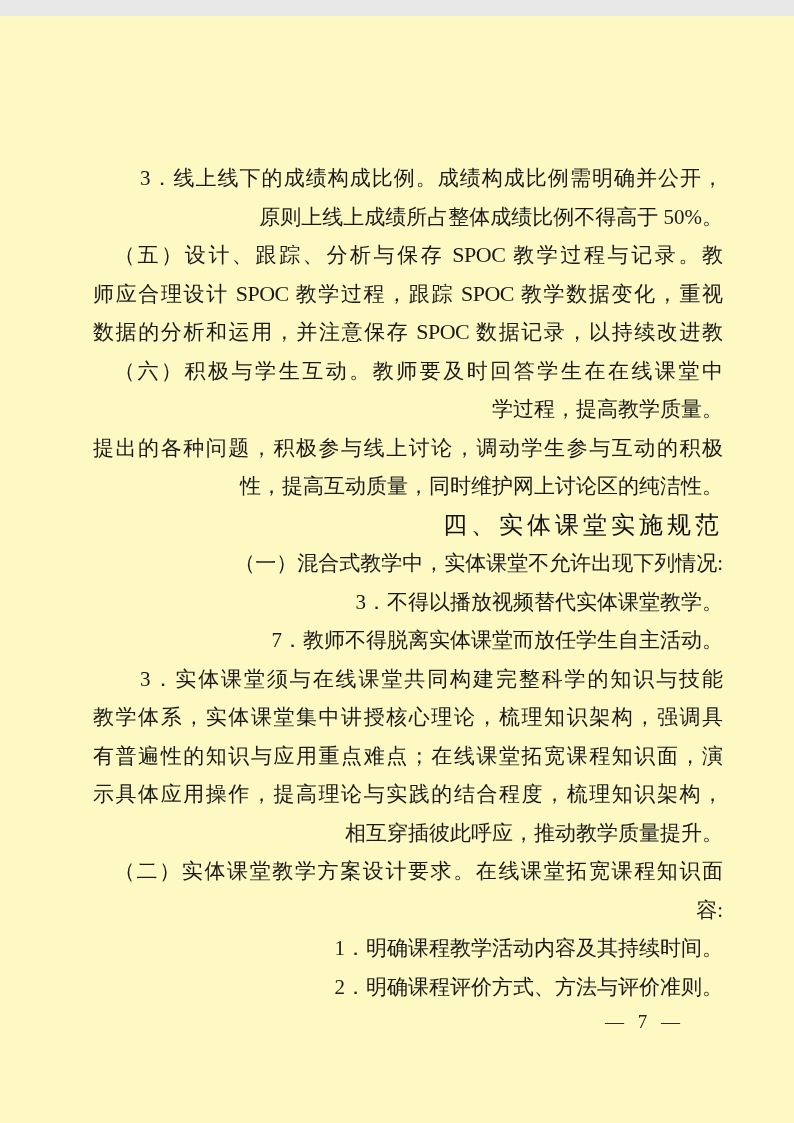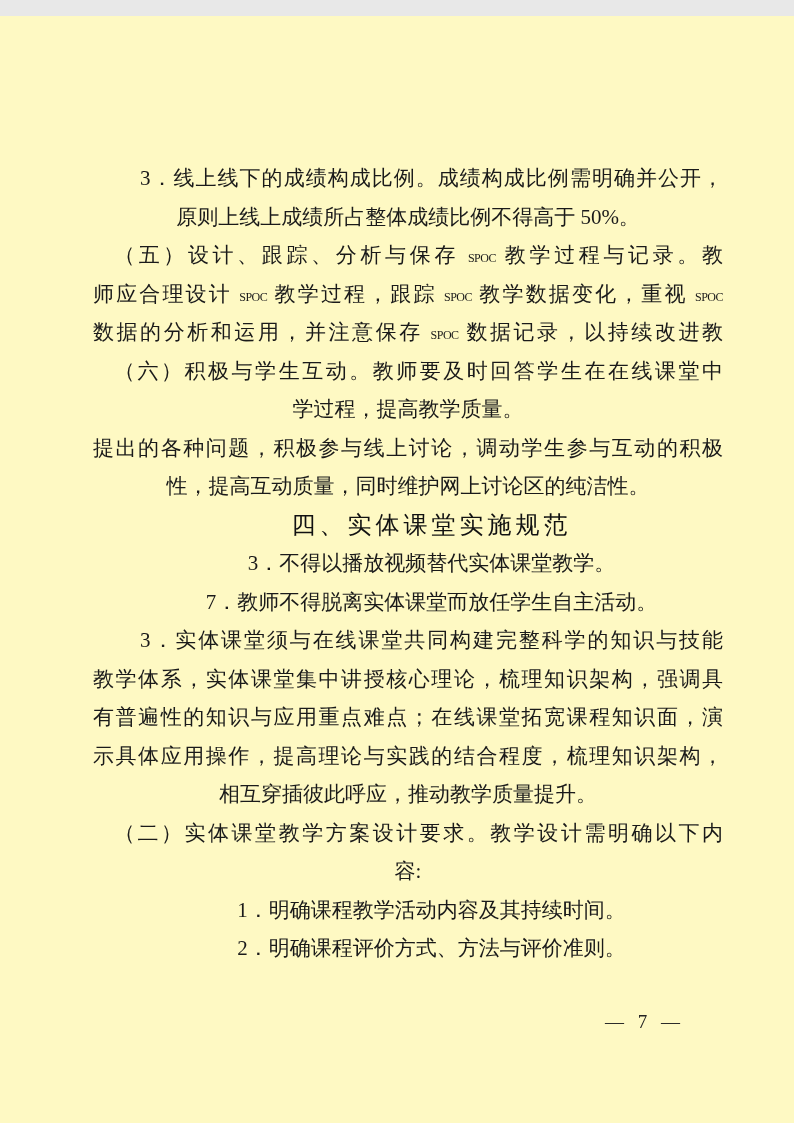--- a/index.html
+++ b/index.html
@@ -22,38 +22,38 @@
     left: 93px;
     top: 143px;
     width: 630px;
     font-size: 21px;
   }
   .line {
     height: 38.5px;
     line-height: 38.5px;
     overflow: hidden;
     white-space: normal;
-    text-align: center;
+    text-align: right;
   }
   .line.just {
     text-align: justify;
     text-align-last: justify;
   }
   .ind-num   { text-indent: 47px; }
   .ind-paren { text-indent: 21px; }
   .ind-none  { text-indent: 0; }
   .line.bold {
     font-family: "Liberation Sans", "DejaVu Sans", sans-serif;
     font-weight: normal;
     font-size: 24px;
     letter-spacing: 4px;
     color: #111111;
   }
   .latin {
-    font-size: 12px;
+    font-size: 22px;
     letter-spacing: -0.5px;
   }
   .footer-pagenum {
     position: absolute;
     top: 994px;
     right: 112px;
     font-size: 19px;
     line-height: 24px;
     letter-spacing: 2px;
     word-spacing: 5px;
@@ -68,26 +68,27 @@
       <div class="line ind-num just">3．线上线下的成绩构成比例。成绩构成比例需明确并公开，</div>
       <div class="line ind-none">原则上线上成绩所占整体成绩比例不得高于 50%。</div>
       <div class="line ind-paren just">（五）设计、跟踪、分析与保存 <span class="latin">SPOC</span> 教学过程与记录。教</div>
       <div class="line ind-none just">师应合理设计 <span class="latin">SPOC</span> 教学过程，跟踪 <span class="latin">SPOC</span> 教学数据变化，重视 <span class="latin">SPOC</span></div>
       <div class="line ind-none just">数据的分析和运用，并注意保存 <span class="latin">SPOC</span> 数据记录，以持续改进教</div>
       <div class="line ind-paren just">（六）积极与学生互动。教师要及时回答学生在在线课堂中</div>
       <div class="line ind-none">学过程，提高教学质量。</div>
       <div class="line ind-none just">提出的各种问题，积极参与线上讨论，调动学生参与互动的积极</div>
       <div class="line ind-none">性，提高互动质量，同时维护网上讨论区的纯洁性。</div>
       <div class="line ind-num bold">四、实体课堂实施规范</div>
+      <div class="line ind-paren">（一）混合式教学中，实体课堂不允许出现下列情况:</div>
       <div class="line ind-num">3．不得以播放视频替代实体课堂教学。</div>
       <div class="line ind-num">7．教师不得脱离实体课堂而放任学生自主活动。</div>
       <div class="line ind-num just">3．实体课堂须与在线课堂共同构建完整科学的知识与技能</div>
       <div class="line ind-none just">教学体系，实体课堂集中讲授核心理论，梳理知识架构，强调具</div>
       <div class="line ind-none just">有普遍性的知识与应用重点难点；在线课堂拓宽课程知识面，演</div>
       <div class="line ind-none just">示具体应用操作，提高理论与实践的结合程度，梳理知识架构，</div>
       <div class="line ind-none">相互穿插彼此呼应，推动教学质量提升。</div>
-      <div class="line ind-paren just">（二）实体课堂教学方案设计要求。教学设计需明确以下内</div>
+      <div class="line ind-paren just">（二）实体课堂教学方案设计要求。在线课堂拓宽课程知识面</div>
       <div class="line ind-none">容:</div>
       <div class="line ind-num">1．明确课程教学活动内容及其持续时间。</div>
       <div class="line ind-num">2．明确课程评价方式、方法与评价准则。</div>
     </div>
   <div class="footer-pagenum">— 7 —</div>
 </div>
 
 </body></html>

